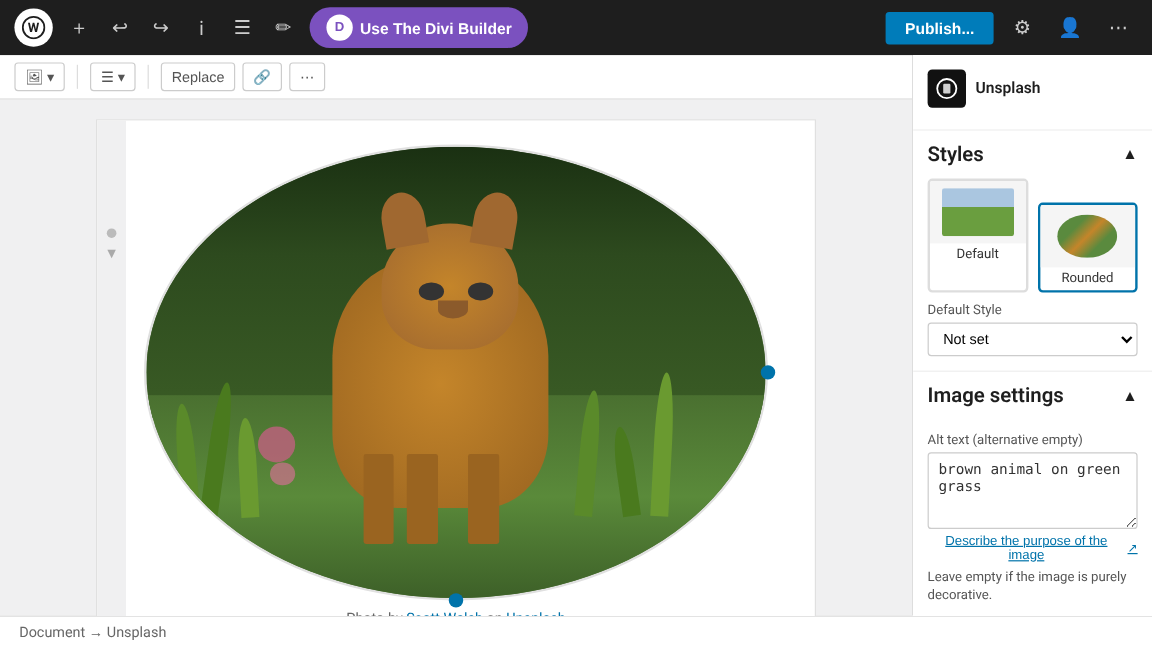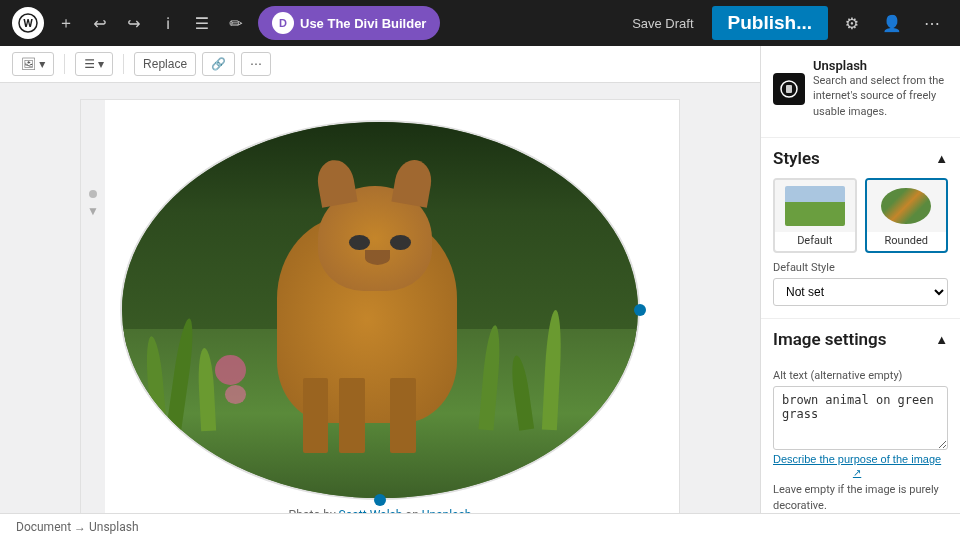--- a/index.html
+++ b/index.html
@@ -16,21 +16,21 @@
     .top-bar-icon-btn { background: none; border: none; color: #ccc; cursor: pointer; width: 28px; height: 28px; display: flex; align-items: center; justify-content: center; border-radius: 4px; font-size: 16px; }
     .divi-btn {
       background: #7b51bf; color: #fff; border: none; border-radius: 20px;
       padding: 6px 14px; font-size: 13px; cursor: pointer; font-weight: 600;
       display: flex; align-items: center; gap: 6px;
     }
     .divi-avatar { width: 22px; height: 22px; border-radius: 50%; background: #fff; display: flex; align-items: center; justify-content: center; color: #7b51bf; font-weight: bold; font-size: 11px; }
     .spacer { flex: 1; }
     .save-draft-btn { background: none; border: none; color: #ccc; cursor: pointer; font-size: 13px; padding: 6px 10px; }
     .preview-btn { background: #fff; border: 1px solid #ccc; color: #1e1e1e; cursor: pointer; font-size: 13px; padding: 6px 14px; border-radius: 3px; }
-    .publish-btn { background: #007cba; border: none; color: #fff; cursor: pointer; font-size: 19px; padding: 6px 16px; border-radius: 3px; font-weight: 600; }
+    .publish-btn { background: #007cba; border: none; color: #fff; cursor: pointer; font-size: 13px; padding: 6px 16px; border-radius: 3px; font-weight: 600; }
     .settings-btn, .user-btn, .more-btn { background: none; border: none; color: #ccc; cursor: pointer; font-size: 16px; width: 32px; height: 32px; display: flex; align-items: center; justify-content: center; border-radius: 4px; }
 
     
     .main-content { display: flex; flex: 1; overflow: hidden; }
 
     
     .editor-area { flex: 1; background: #f0f0f1; display: flex; flex-direction: column; overflow: hidden; }
 
     
     .editor-toolbar {
@@ -68,38 +68,38 @@
     .panel-logo-text { font-size: 11px; color: #555; line-height: 1.4; }
 
     .panel-section { border-bottom: 1px solid #eee; }
     .panel-section-header { display: flex; align-items: center; justify-content: space-between; padding: 10px 12px; cursor: pointer; }
     .panel-section-title { font-weight: 600; font-size: 17px; }
     .panel-section-content { padding: 0 12px 12px; }
 
     
     .style-options { display: flex; gap: 8px; margin-bottom: 8px; }
     .style-option { flex: 1; border: 2px solid #ddd; border-radius: 4px; overflow: hidden; cursor: pointer; text-align: center; padding-bottom: 4px; }
-    .style-option.selected { border-color: #0073aa; }
+    .style-option.selected { border-color: #0073aa; margin-top: 20px; }
     .style-thumb { width: 100%; height: 52px; overflow: hidden; display: flex; align-items: center; justify-content: center; background: #f5f5f5; }
     .style-thumb-default { width: 60px; height: 40px; border-radius: 2px; overflow: hidden; background: #ccc; }
     .style-thumb-rounded { width: 50px; height: 36px; border-radius: 50%; overflow: hidden; background: #ccc; }
     .style-label { font-size: 11px; color: #333; margin-top: 2px; }
 
     
     .thumb-landscape { width: 100%; height: 100%; background: linear-gradient(to bottom, #aac6e0 40%, #6a9e3f 40%); }
     .thumb-fox { width: 100%; height: 100%; background: linear-gradient(135deg, #5a8a3e 30%, #c4852a 50%, #5a8a3e 70%); }
 
     
     .style-select-label { font-size: 11px; color: #555; margin-bottom: 4px; display: block; }
     .style-select { width: 100%; border: 1px solid #ccc; border-radius: 3px; padding: 5px 8px; font-size: 12px; background: #fff; cursor: pointer; appearance: auto; }
 
     
     .field-label { font-size: 11px; color: #555; margin-bottom: 4px; display: block; margin-top: 10px; }
     .alt-textarea { width: 100%; border: 1px solid #ccc; border-radius: 3px; padding: 6px 8px; font-size: 12px; resize: vertical; height: 64px; color: #333; }
-    .link-btn { color: #0073aa; font-size: 11px; text-decoration: underline; cursor: pointer; background: none; border: none; padding: 0; display: flex; align-items: center; gap: 2px; flex-direction: column; }
+    .link-btn { color: #0073aa; font-size: 11px; text-decoration: underline; cursor: pointer; background: none; border: none; padding: 0; display: flex; align-items: center; gap: 2px; }
     .helper-text { font-size: 11px; color: #555; margin-top: 4px; line-height: 1.4; }
 
     
     .fox-art { width: 100%; height: 100%; }
 
     
     .canvas-image-container { position: relative; display: inline-block; }
     .dot-right { position: absolute; right: -6px; top: 50%; transform: translateY(-50%); width: 12px; height: 12px; background: #0073aa; border-radius: 50%; cursor: ew-resize; }
     .dot-bottom { position: absolute; bottom: -6px; left: 50%; transform: translateX(-50%); width: 12px; height: 12px; background: #0073aa; border-radius: 50%; cursor: ns-resize; }
   </style>
@@ -121,21 +121,20 @@
     <button class="top-bar-icon-btn">☰</button>
     <button class="top-bar-icon-btn">✏</button>
   </div>
   <button class="divi-btn">
     <div class="divi-avatar">
         <span>D</span>
       </div>
     <span>Use The Divi Builder</span>
   </button>
   <div class="spacer"></div>
-  <button class="save-draft-btn">Save Draft</button>
   <button class="publish-btn">Publish...</button>
   <button class="settings-btn">⚙</button>
   <button class="user-btn">👤</button>
   <button class="more-btn">⋯</button>
 </div>
 
 <div class="main-content">
 
   <div class="editor-area">
 
@@ -216,21 +215,20 @@
     <div class="panel-header">
       <div class="panel-logo-row">
         <div class="panel-logo">
           <svg width="20" height="20" viewBox="0 0 20 20">
               <circle cx="10" cy="10" r="8" fill="none" stroke="#fff" stroke-width="1.5"></circle>
               <rect x="7" y="6" width="6" height="8" rx="1" fill="#fff" opacity="0.8"></rect>
             </svg>
         </div>
         <div>
           <div style="font-weight:600;font-size:13px;">Unsplash</div>
-          <div class="panel-logo-text">Search and select from the internet's source of freely usable images.</div>
         </div>
       </div>
     </div>
 
     <div class="panel-section">
       <div class="panel-section-header">
         <span class="panel-section-title">Styles</span>
         <span>▲</span>
       </div>
       <div class="panel-section-content">

